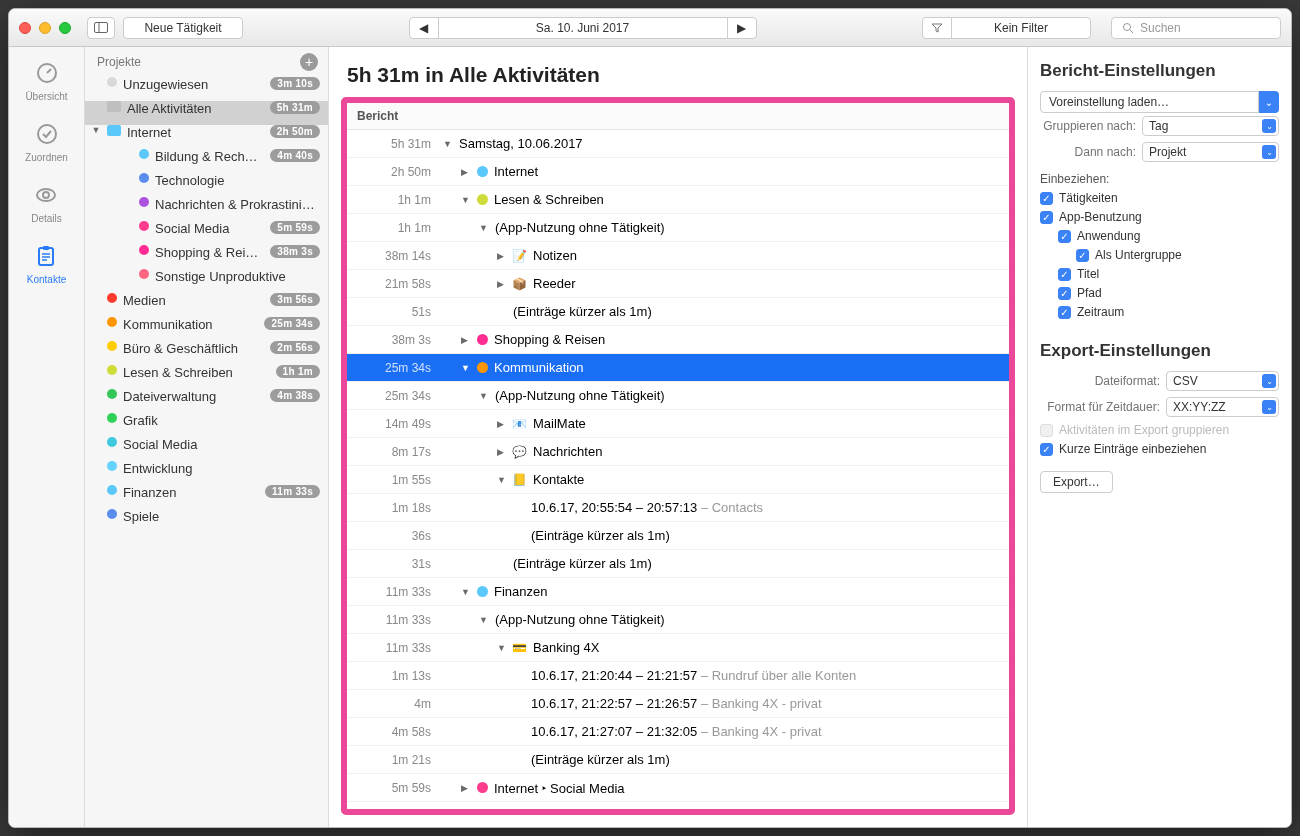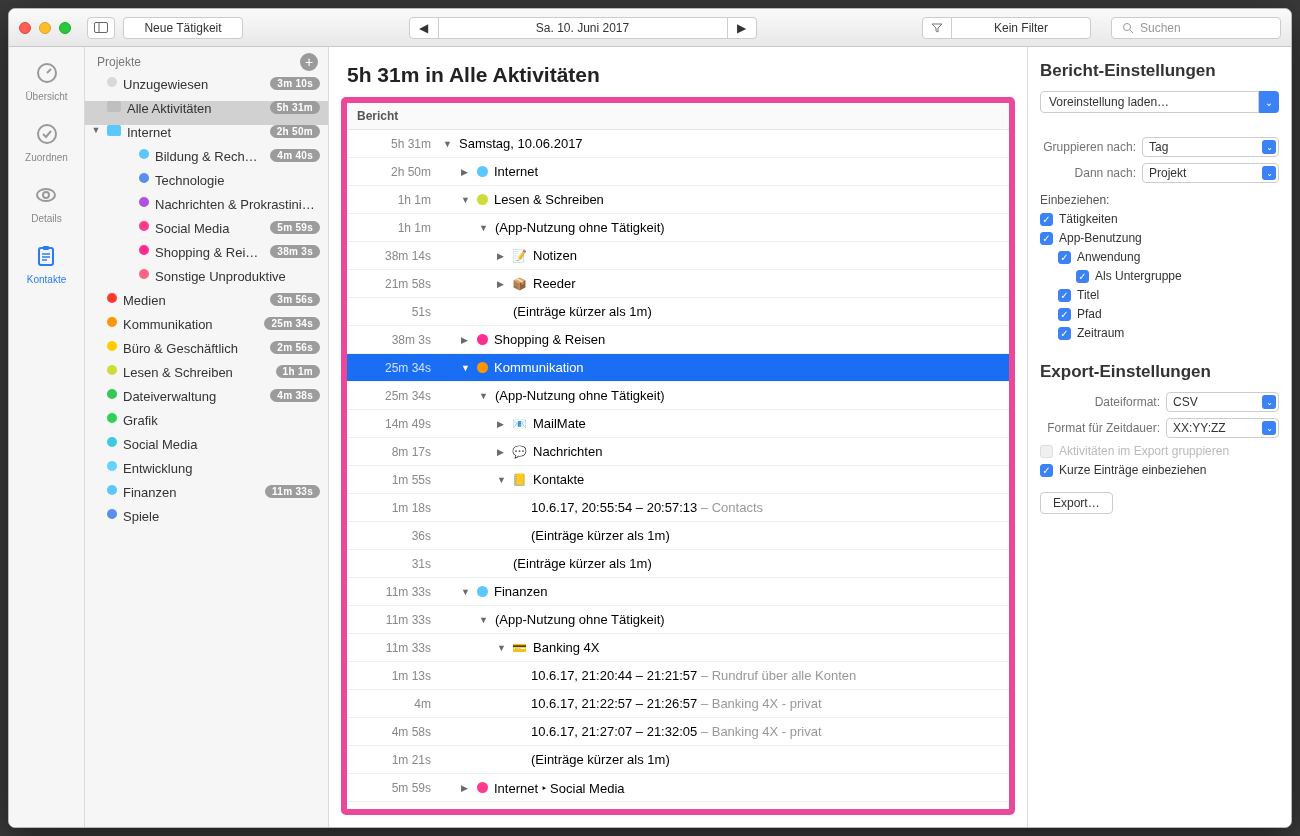--- a/index.html
+++ b/index.html
@@ -62,21 +62,21 @@
 .rr-sub { color: #999; }
 .lvl-0 .rr-body { padding-left: 0; }
 .lvl-1 .rr-body { padding-left: 18px; }
 .lvl-2 .rr-body { padding-left: 36px; }
 .lvl-3 .rr-body { padding-left: 54px; }
 .lvl-4 .rr-body { padding-left: 72px; }
 
 .settings { width: 264px; border-left: 1px solid #dadada; padding: 14px 12px; font-size: 12px; color: #333; overflow: auto; background:#fff;}
 .settings h2 { font-size: 17px; font-weight: 700; margin-bottom: 10px; }
 .settings h2.sec { margin-top: 22px; }
-.preset-row { display:flex; margin-bottom: 24px; }
+.preset-row { display:flex; margin-bottom: 3px; }
 .preset { flex:1; height: 22px; border: 1px solid #ccc; border-radius: 4px 0 0 4px; background: #fff; font-size: 12px; padding: 0 8px; display:flex; align-items:center;}
 .preset-btn { width: 20px; height: 22px; background: #3b82f6; border-radius: 0 4px 4px 0; display:flex; align-items:center; justify-content:center; color:#fff; font-size:10px;}
 .field-row { display: flex; align-items: center; margin-bottom: 6px; gap: 6px;}
 .field-label { width: 96px; text-align: right; color: #737373;}
 .select { flex:1; height: 20px; border: 1px solid #ccc; border-radius: 4px; background: #fff; display:flex; align-items:center; padding: 0 6px; position: relative;}
 .select::after { content:""; position:absolute; right:2px; top:2px; bottom:2px; width:14px; background:#3b82f6; border-radius:3px; }
 .select-caret { position:absolute; right:5px; color:#fff; font-size:8px; z-index:1;}
 .chk-row { display: flex; align-items: center; gap: 6px; margin-bottom: 5px; }
 .chk { width: 13px; height: 13px; border: 1px solid #bbb; border-radius: 3px; background: #fff; display:flex; align-items:center; justify-content:center; font-size:10px;}
 .chk.checked { background: #3b82f6; border-color:#3b82f6; color:#fff;}

